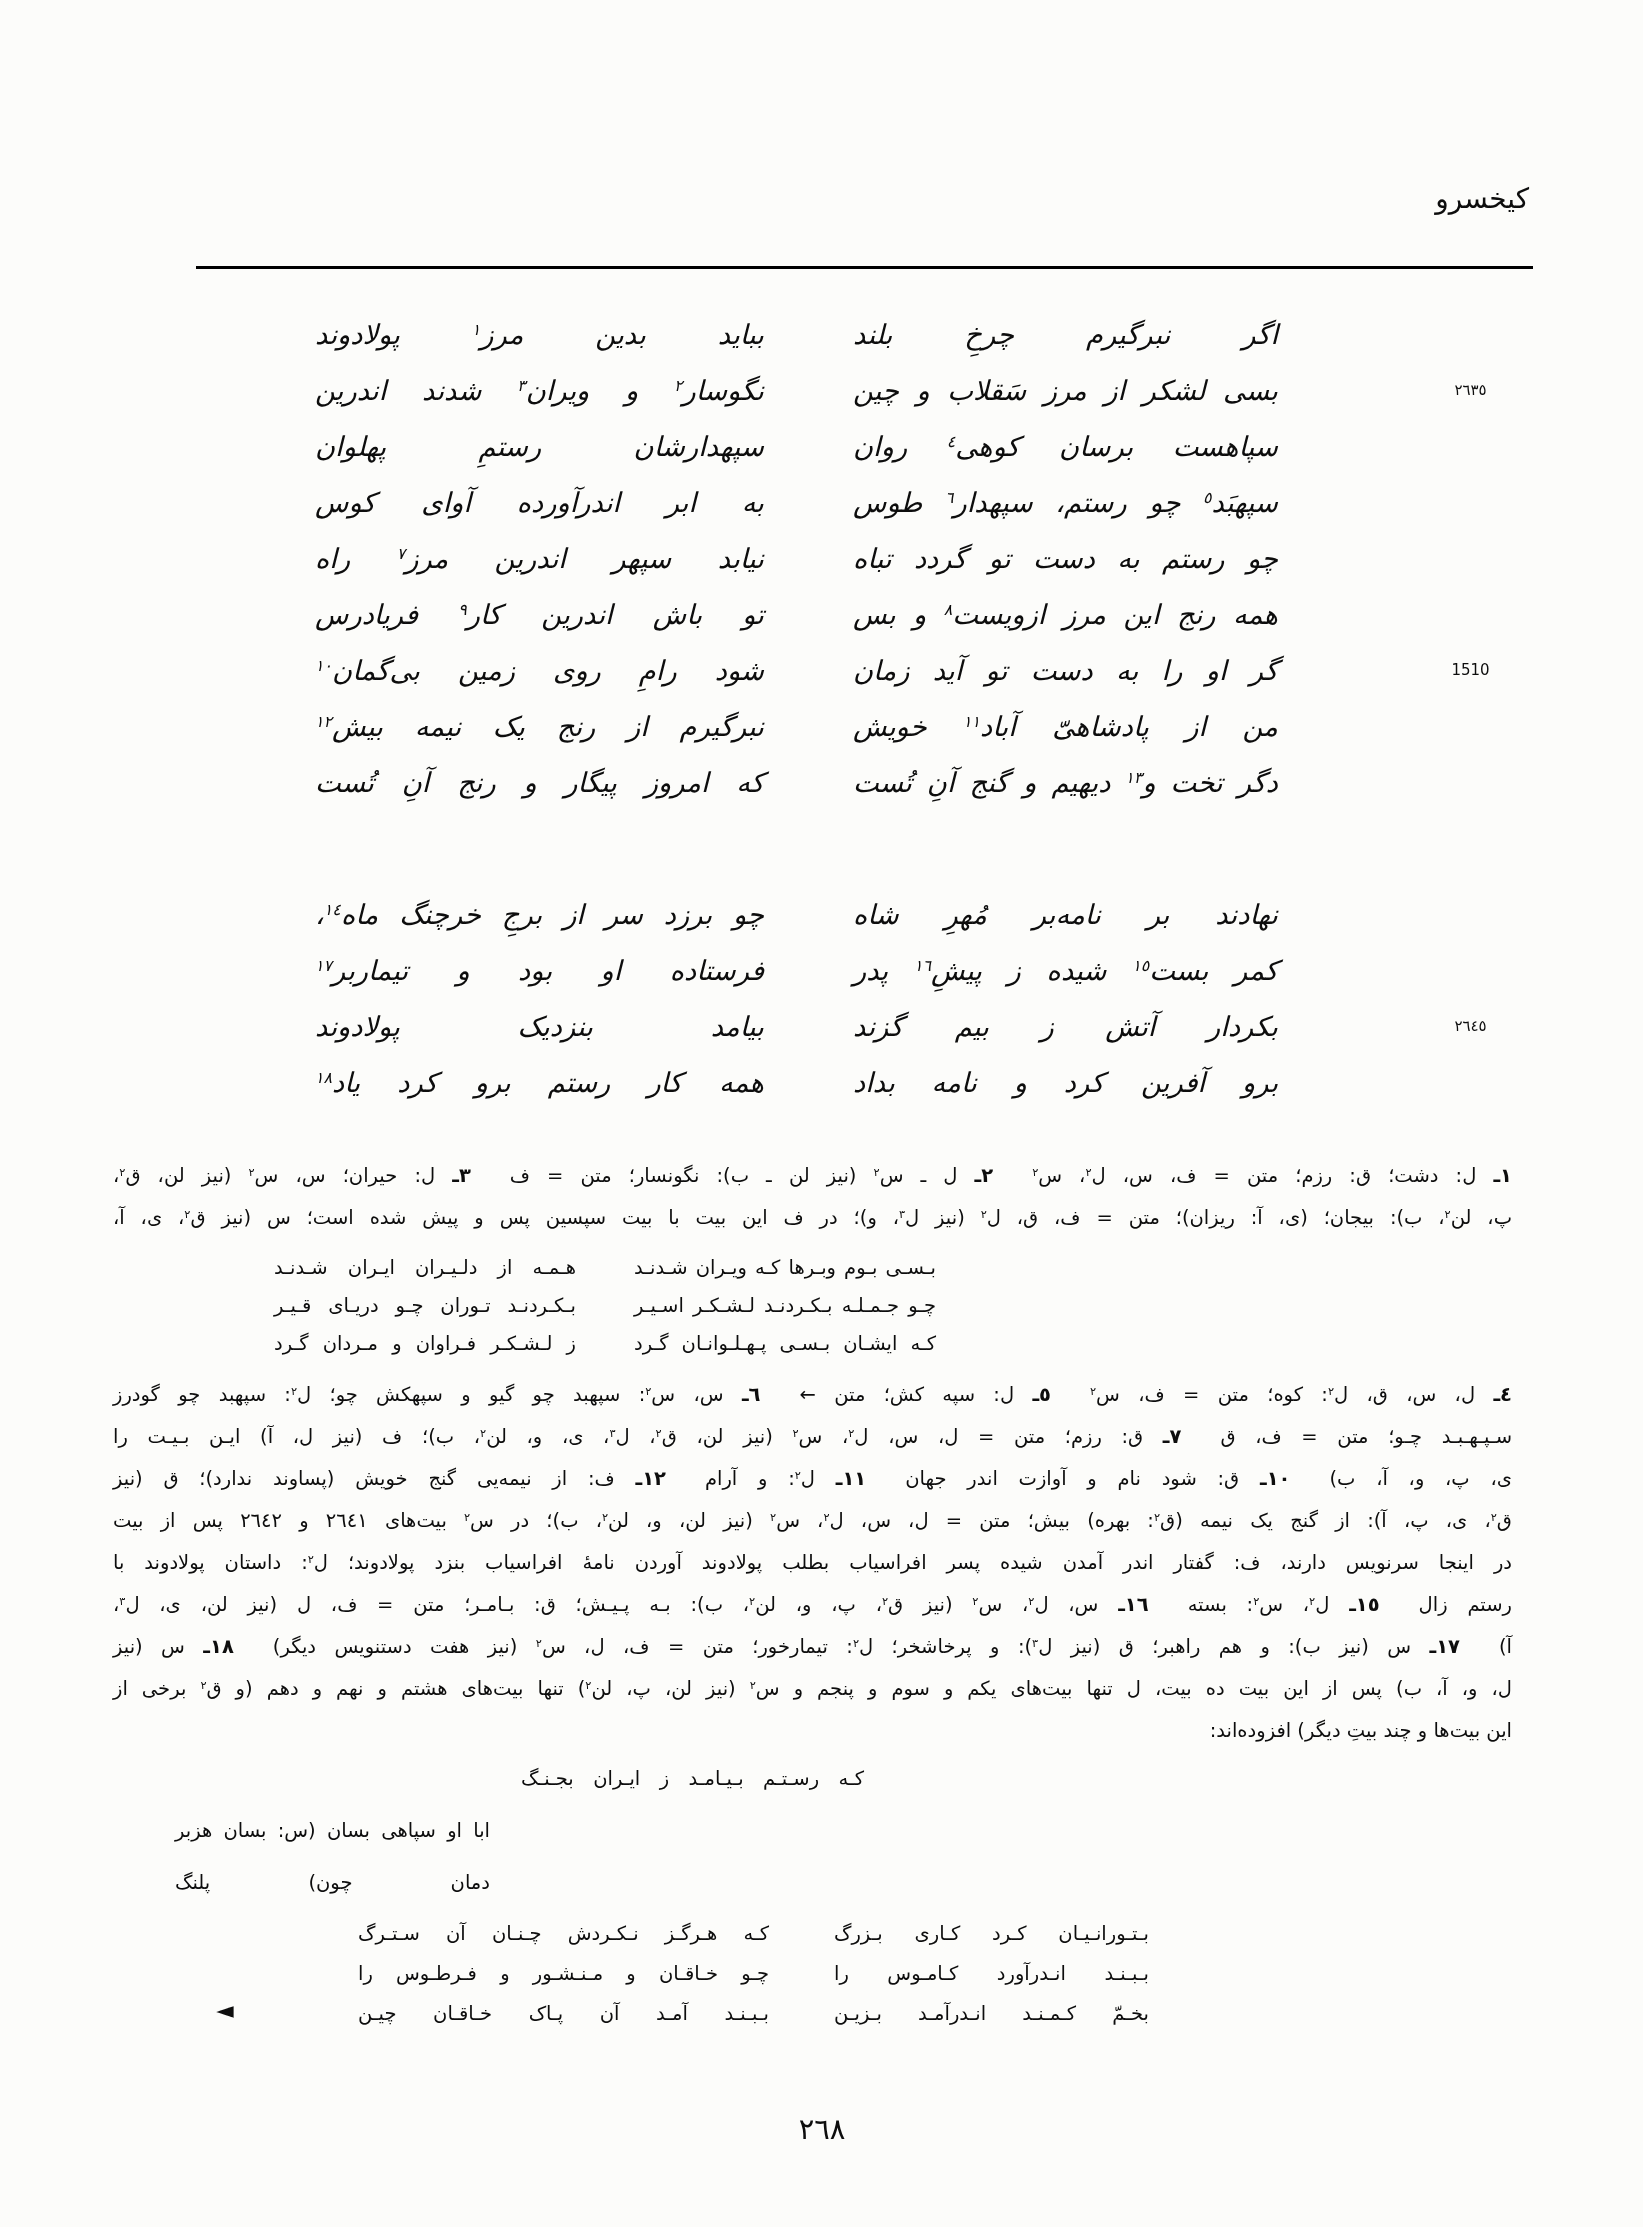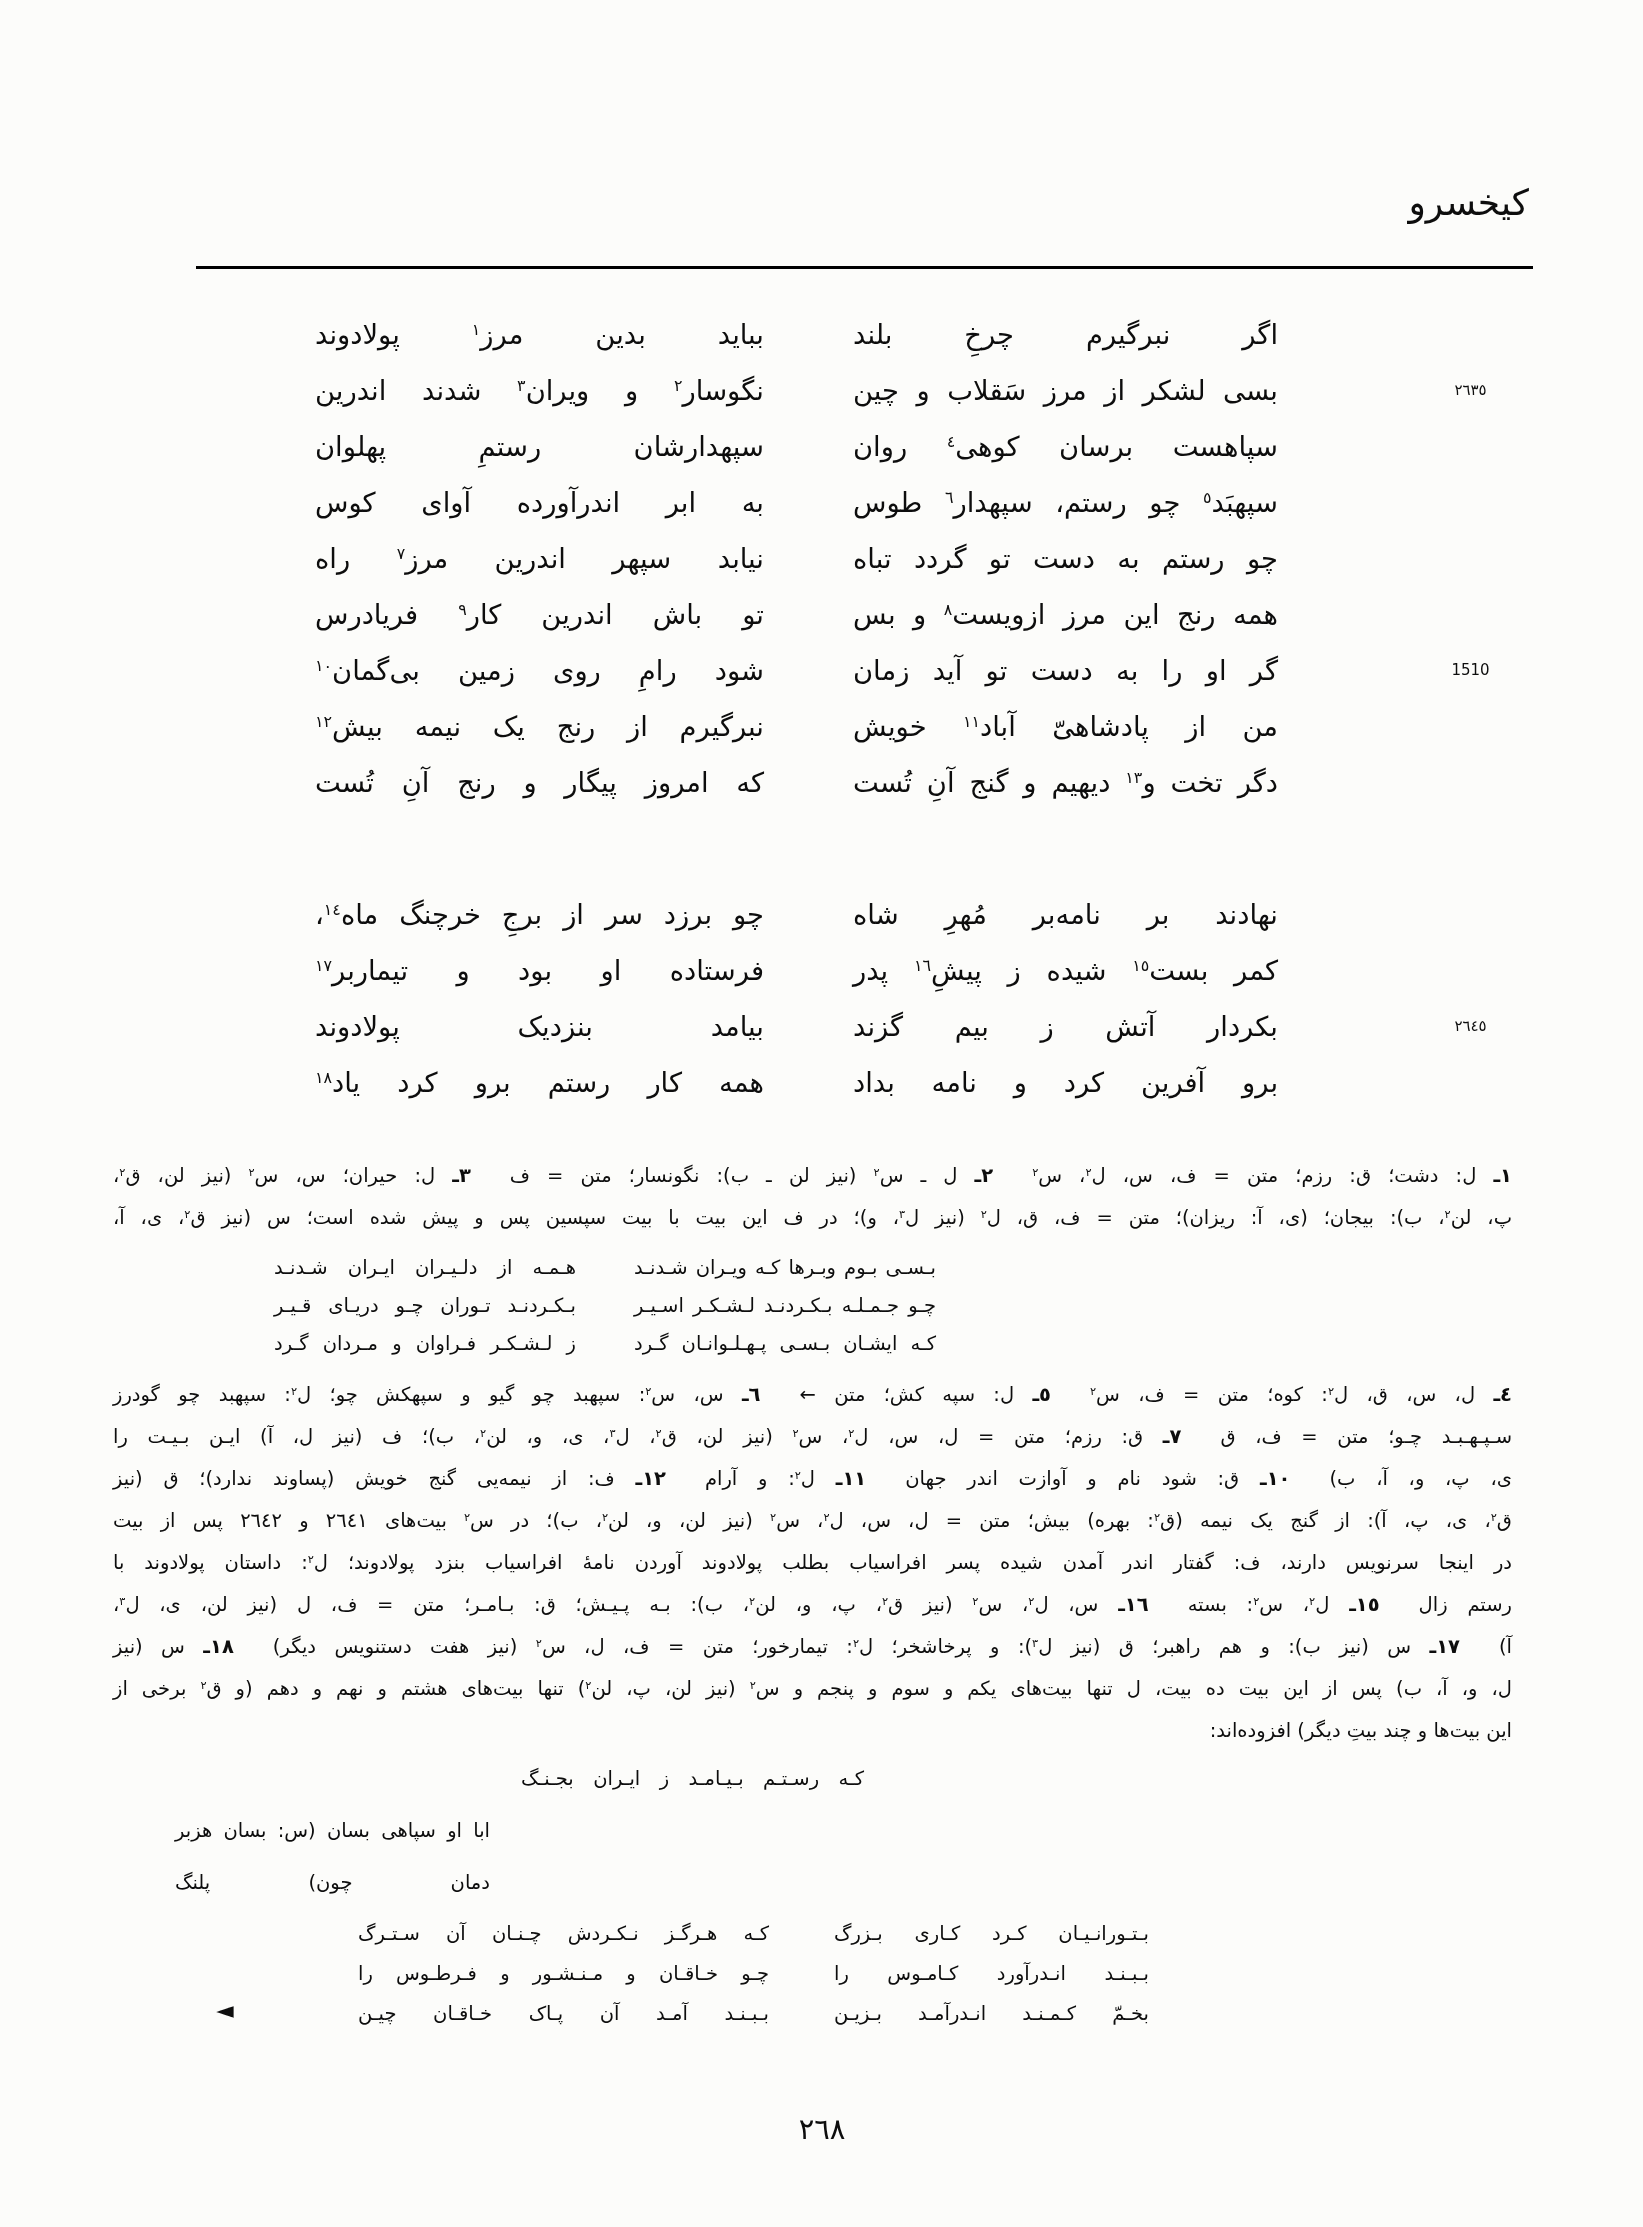--- a/index.html
+++ b/index.html
@@ -2,30 +2,30 @@
 <html lang="fa" style="font-size:11px"><head>
 <meta charset="utf-8">
 <style>
   html,body{margin:0;padding:0;}
   body{
     width:1644px;height:2227px;position:relative;overflow:hidden;
     background:#fcfcfa;color:#0d0d0d;
     font-family:"DejaVu Sans",sans-serif;
   }
   
-  .running-head{position:absolute;top:182px;right:115px;font-size:36px;direction:rtl;}
+  .running-head{position:absolute;top:182px;right:115px;font-size:28px;direction:rtl;}
   .head-rule{position:absolute;top:266px;left:196px;width:1337px;height:3.4px;background:#000;}
 
   
   .verse-block{position:absolute;right:115px;width:1214px;direction:rtl;}
   #verse-group-1{top:306px;}
   #verse-group-2{top:886px;}
   .vrow{display:grid;grid-template-columns:117px 134px 425px 89px 449px;height:56px;align-items:center;font-size:27.4px;}
   .vnum{font-size:15px;text-align:center;}
-  .hemistich{text-align:justify;text-align-last:justify;}
+  .hemistich{text-align:justify;text-align-last:justify;font-style:italic;}
   sup{font-size:.58em;vertical-align:.55em;line-height:0;}
 
   
   .footnotes{position:absolute;top:1155px;right:132px;width:1399px;direction:rtl;font-size:19.5px;}
   .fn{line-height:42px;text-align:justify;text-align-last:justify;}
   .fn.end{text-align-last:right;}
   b{font-weight:bold;}
 
   .qblock1{margin:9.6px 0 11px 0;}
   .qrow1{display:grid;grid-template-columns:576px 302px 58px 302px;line-height:38px;}

